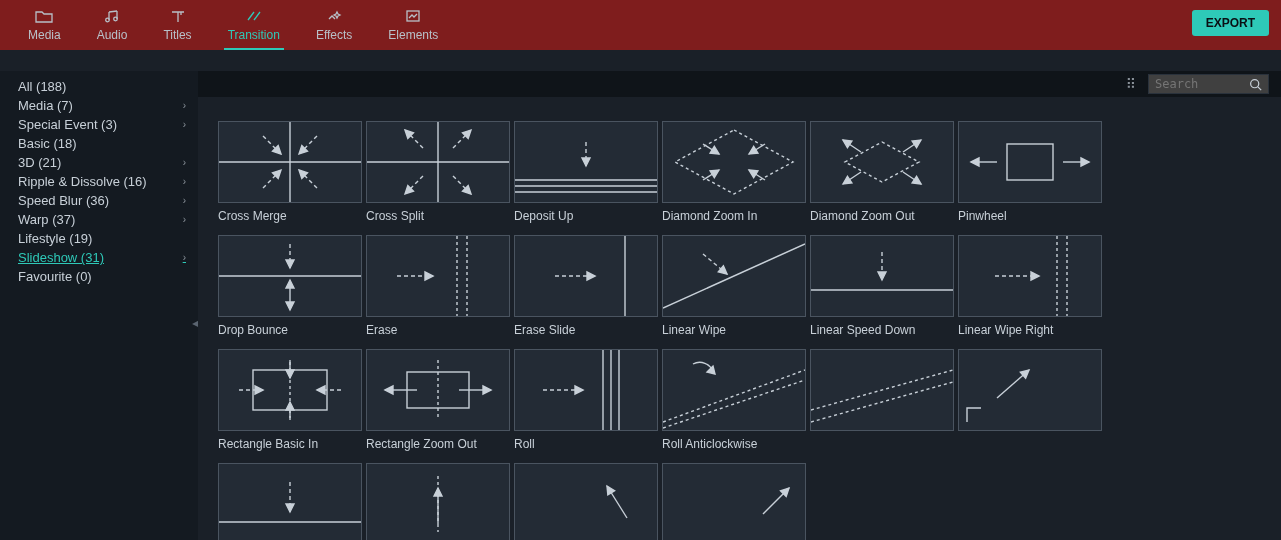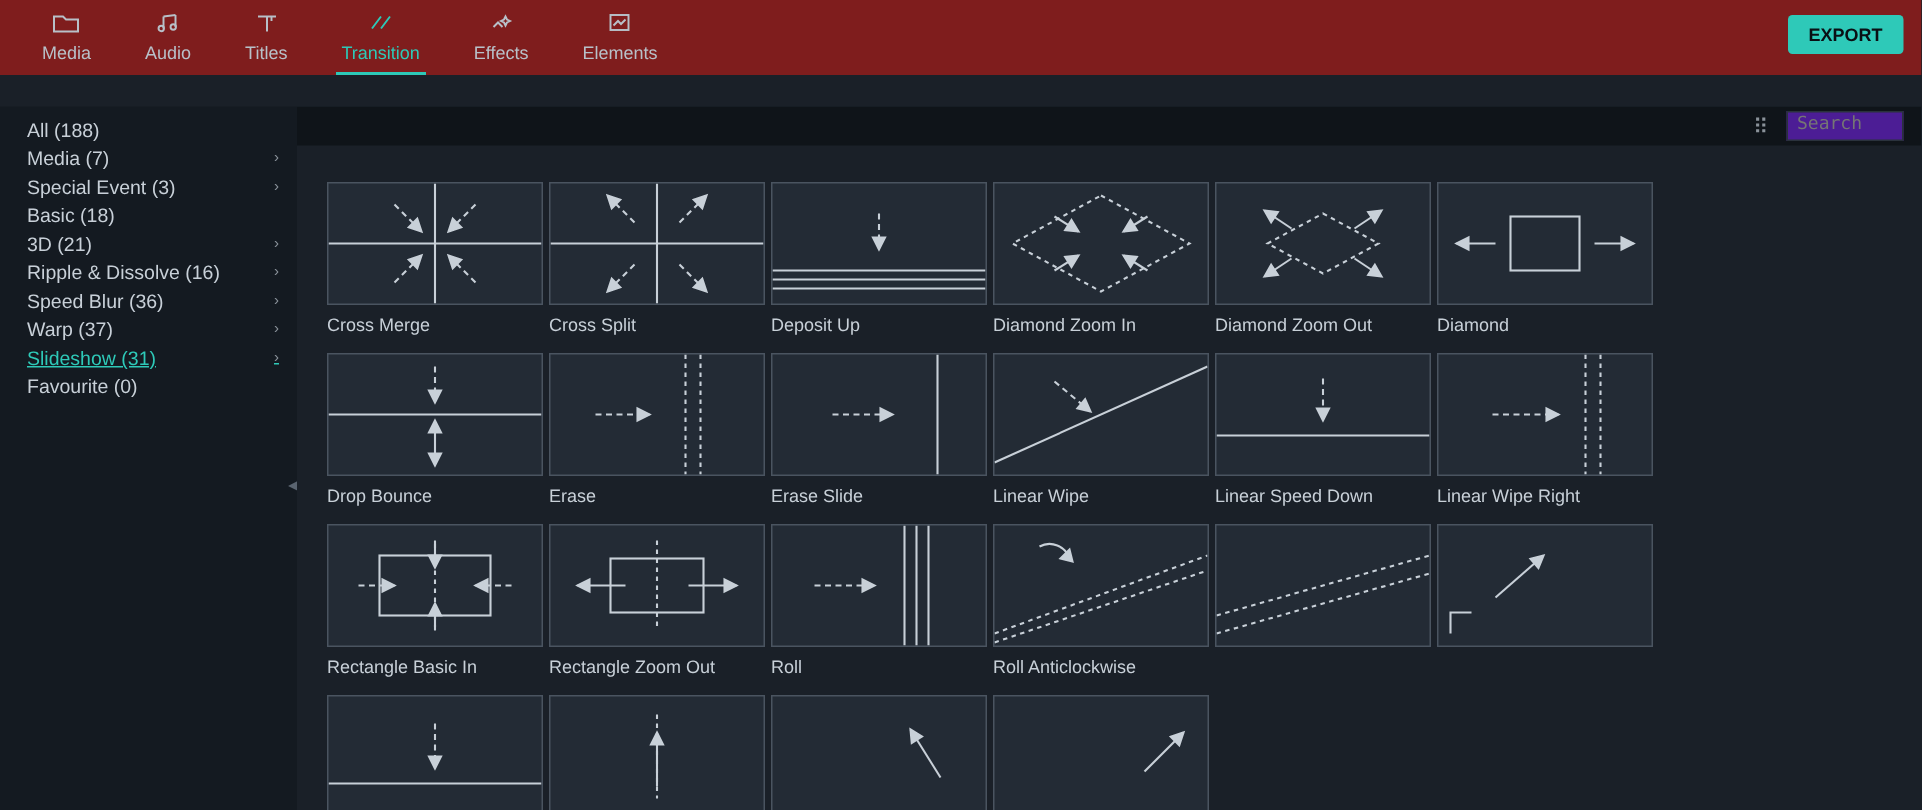--- a/index.html
+++ b/index.html
@@ -90,26 +90,25 @@
       display: flex;
       justify-content: flex-end;
       align-items: center;
       gap: 14px;
       padding: 0 12px;
     }
     .grip { color: #8a929a; font-size: 14px; cursor: pointer; letter-spacing: -2px; }
     .search-box {
       display: flex;
       align-items: center;
-      background: #4c1d95;
+      background: #404040;
       border: 1px solid #2a323c;
       height: 20px;
       padding: 0 6px;
       gap: 30px;
-      flex-direction: column;
     }
     .search-input {
       background: transparent;
       border: none;
       outline: none;
       color: #8a929a;
       font-family: monospace;
       font-size: 12px;
       width: 64px;
     }
@@ -224,20 +223,23 @@
           <span>Ripple &amp; Dissolve (16)</span>
           <span class="chevron">›</span>
         </div>
         <div class="sidebar-item">
           <span>Speed Blur (36)</span>
           <span class="chevron">›</span>
         </div>
         <div class="sidebar-item">
           <span>Warp (37)</span>
           <span class="chevron">›</span>
+        </div>
+        <div class="sidebar-item">
+          <span>Lifestyle (19)</span>
         </div>
         <div class="sidebar-item active">
           <span>Slideshow (31)</span>
           <span class="chevron">›</span>
         </div>
         <div class="sidebar-item">
           <span>Favourite (0)</span>
         </div>
       </div>
     <div class="collapse-handle">◀</div>
@@ -323,21 +325,21 @@
           <div class="cell-label">Diamond Zoom Out</div>
         </div>
         <div class="cell">
           <div class="thumb"><svg viewBox="0 0 142 80" stroke="#c8d0d8" stroke-width="1.4" fill="none">
               <rect x="48" y="22" width="46" height="36"></rect>
               <line x1="38" y1="40" x2="12" y2="40"></line>
               <polygon points="12,40 20,36 20,44" fill="#c8d0d8"></polygon>
               <line x1="104" y1="40" x2="130" y2="40"></line>
               <polygon points="130,40 122,44 122,36" fill="#c8d0d8"></polygon>
             </svg></div>
-          <div class="cell-label">Diamond</div>
+          <div class="cell-label">Pinwheel</div>
         </div>
         <div class="cell">
           <div class="thumb"><svg viewBox="0 0 142 80" stroke="#c8d0d8" stroke-width="1.4" fill="none">
               <line x1="0" y1="40" x2="142" y2="40"></line>
               <line x1="71" y1="8" x2="71" y2="32" stroke-dasharray="4 3"></line>
               <polygon points="71,32 67,24 75,24" fill="#c8d0d8"></polygon>
               <line x1="71" y1="46" x2="71" y2="72"></line>
               <polygon points="71,44 67,52 75,52" fill="#c8d0d8"></polygon>
               <polygon points="71,74 67,66 75,66" fill="#c8d0d8"></polygon>
             </svg></div>

